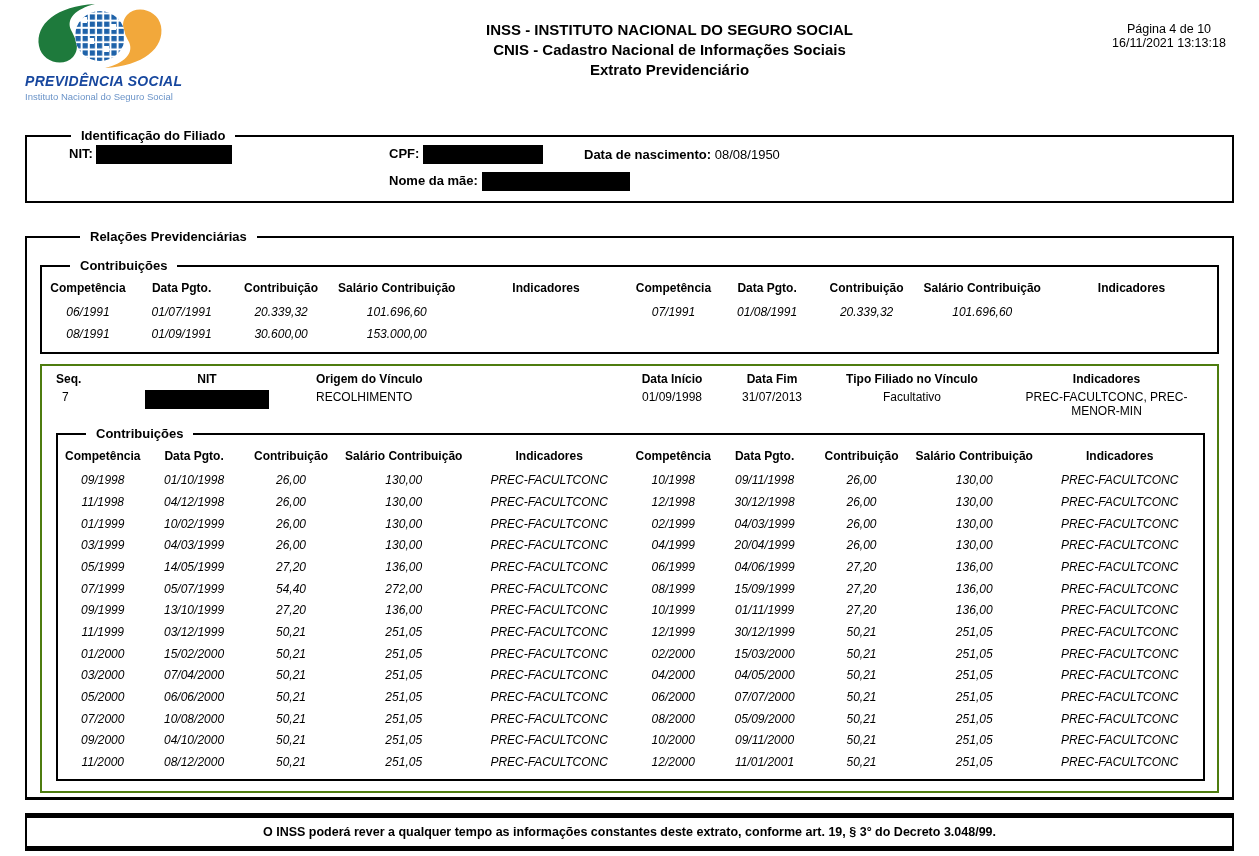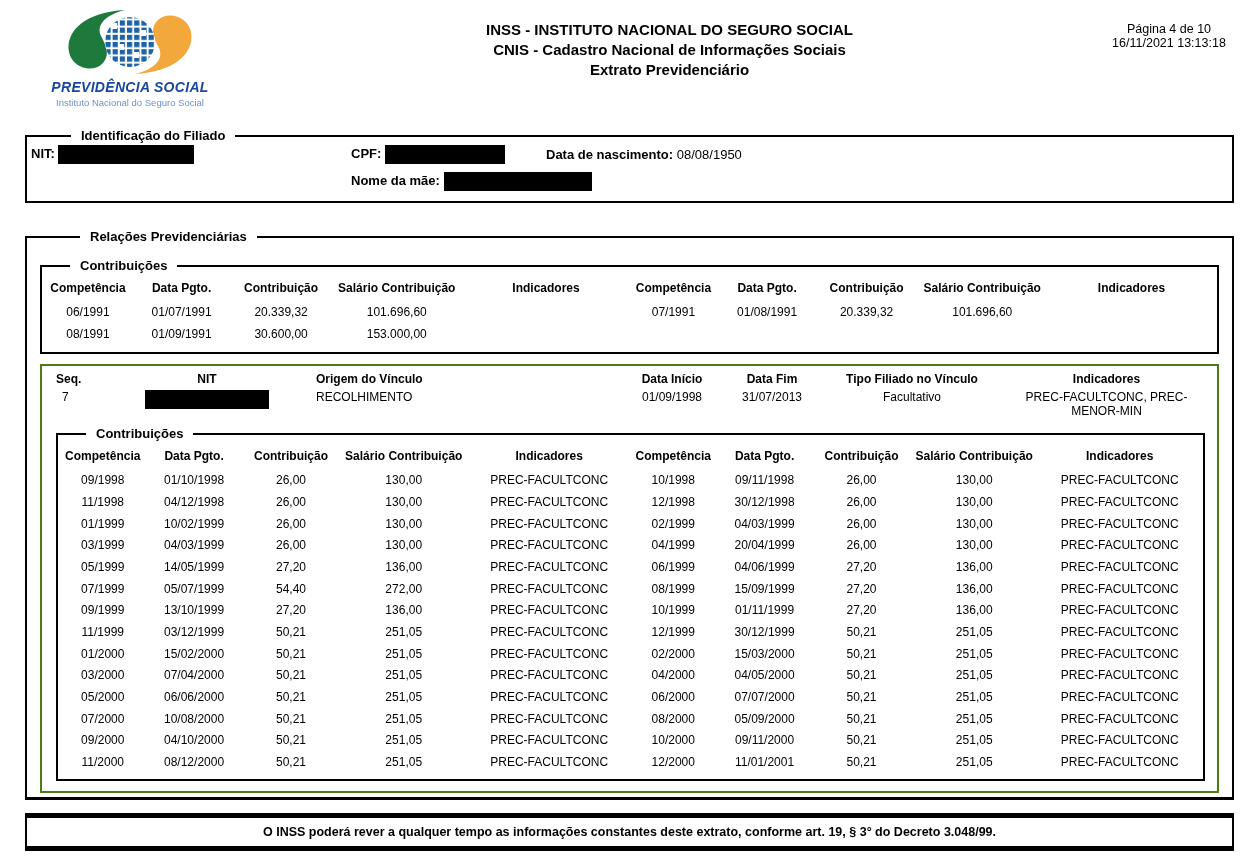--- a/index.html
+++ b/index.html
@@ -2,50 +2,50 @@
 <html lang="pt"><head>
 <meta charset="utf-8">
 <style>
   html,body{margin:0;padding:0;background:#fff;}
   body{width:1259px;height:856px;overflow:hidden;
        font-family:"Liberation Sans","DejaVu Sans",sans-serif;color:#000;}
   .page{width:1259px;height:856px;position:relative;box-sizing:border-box;padding:0 25px;}
 
   
   .header{display:flex;align-items:flex-start;height:118px;}
-  .logo{width:210px;flex:0 0 210px;padding-top:6px;display:flex;flex-direction:column;align-items:center;}
+  .logo{width:210px;flex:0 0 210px;display:flex;flex-direction:column;align-items:flex-start;}
   .logo svg{display:block;}
   .logo-brand{font-size:14px;font-weight:bold;font-style:italic;color:#17479E;letter-spacing:.3px;margin-top:1px;}
   .logo-sub{font-size:9.5px;color:#6A93C8;margin-top:2px;}
   .titles{flex:1;text-align:center;font-weight:bold;font-size:15px;line-height:20px;padding-top:20px;}
   .meta{flex:0 0 130px;display:flex;flex-direction:column;align-items:center;padding-top:22px;font-size:12.5px;}
   .meta .ts{white-space:nowrap;}
 
   
   fieldset{margin:0;padding:0;border:2px solid #000;box-sizing:border-box;}
   legend{font-weight:bold;font-size:13px;margin-left:40px;padding:0 10px;}
   .redact{display:inline-block;background:#000;height:19px;vertical-align:middle;}
 
   
   .ident-box{margin-top:10px;padding:2px 4px 10px 4px;}
   .ident-grid{display:grid;grid-template-columns:320px 195px 1fr;row-gap:8px;font-size:13px;align-items:center;}
-  .ident-grid b{font-weight:bold;}
+  .ident-grid b{font-weight:bold;margin-left:38px;}
   .lblrow{white-space:nowrap;}
 
   
   .rel-box{margin-top:26px;padding:2px 13px 4px 13px;border-bottom-width:3px;}
 
   
   .contrib{margin-top:12px;padding:2px 2px 8px 2px;}
   .contrib legend{margin-left:26px;}
   .twocol{display:flex;}
   .half{flex:1 1 50%;--cols:15% 17% 17% 22.5% 28.5%;}
   .thead,.trow{display:grid;grid-template-columns:var(--cols);}
   .thead{font-weight:bold;font-size:12px;height:26px;align-items:center;}
-  .trow{font-size:12px;height:21.7px;align-items:center;}
+  .trow{font-size:12px;height:21.7px;align-items:center;font-style:italic;}
   .cell{text-align:center;white-space:nowrap;overflow:hidden;}
 
   
   .vinc-box{border:2px solid #4d7c0f;margin-top:10px;padding:6px 6px 10px 0;}
   .vgrid{display:grid;grid-template-columns:70px 190px 320px 100px 100px 180px 1fr;font-size:12px;}
   .vgrid .h{font-weight:bold;height:18px;}
   .vc{text-align:center;}
   .vl{text-align:left;padding-left:14px;}
   .vind{text-align:center;line-height:14px;}
   .contrib2{margin:8px 6px 0 14px;padding:2px 2px 6px 2px;}

